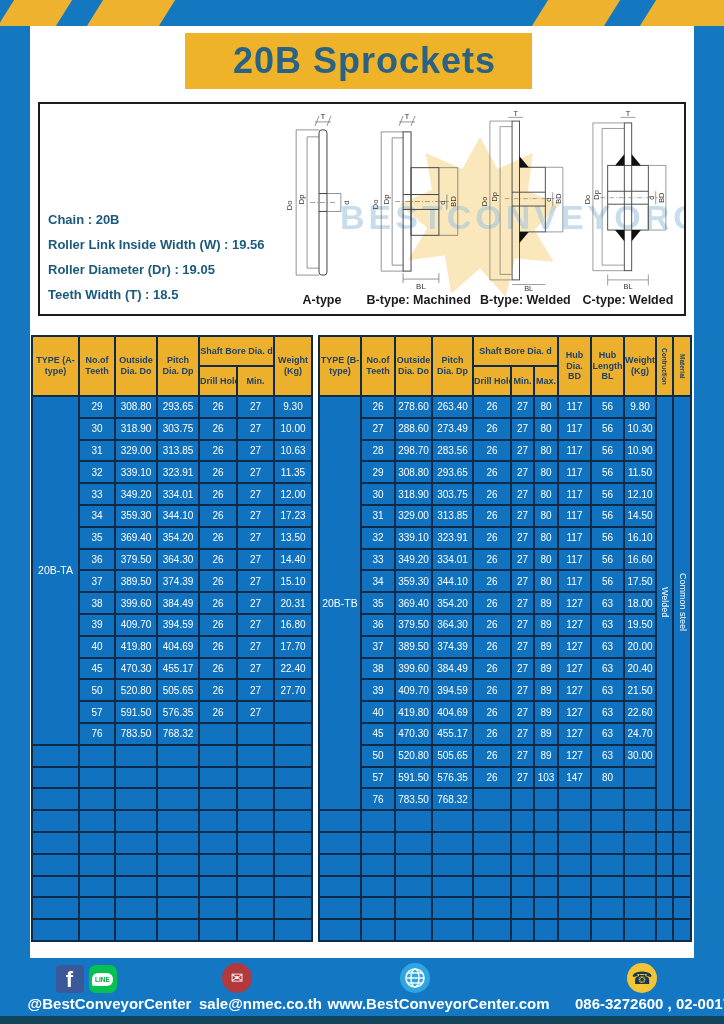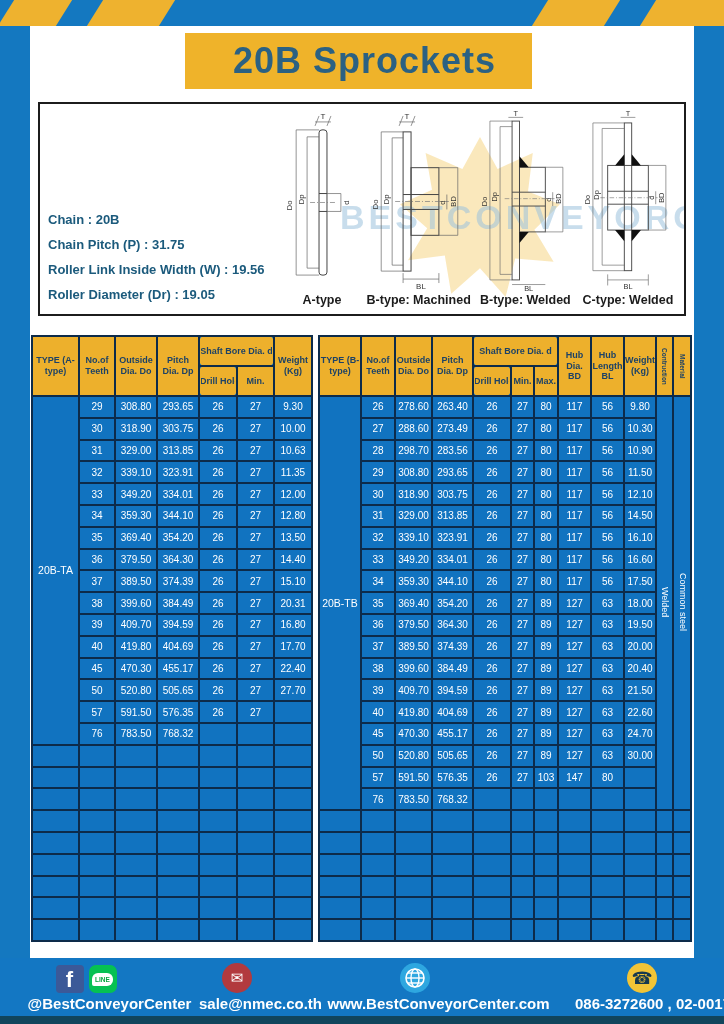--- a/index.html
+++ b/index.html
@@ -36,21 +36,21 @@
                display:flex; align-items:center; justify-content:flex-start; pointer-events:none; }
   .wm-star { position:absolute; left:60px; top:15px; width:160px; height:160px; background:#f2c24e; opacity:.38;
              clip-path:polygon(50% 0,61% 20%,83% 10%,80% 34%,100% 42%,84% 58%,96% 78%,72% 76%,66% 100%,50% 82%,32% 98%,28% 74%,5% 77%,17% 57%,0 42%,20% 33%,16% 10%,39% 20%); }
   .wm-text { font-weight:bold; font-size:34px; letter-spacing:4px; color:#9cc3dd; opacity:.55; line-height:36px; }
 
   table.spec-table { position:absolute; border-collapse:collapse; table-layout:fixed; background:#1173c0; height:605px; }
   table.left  { left:31px;  top:335px; width:280px; }
   table.right { left:318px; top:335px; width:372px; }
   .spec-table th, .spec-table td { border:2px solid #0d2b4a; text-align:center; vertical-align:middle; overflow:hidden; }
   .spec-table th { background:#edb02c; color:#1d4266; font-weight:bold; font-size:9px; line-height:1.2; padding:1px 0; }
-  .spec-table th.nw { white-space:nowrap;border-radius:6px; }
+  .spec-table th.nw { white-space:nowrap; }
   .spec-table thead tr { height:30px; }
   .spec-table td { color:#ffffff; font-size:10px; padding:0; }
   .spec-table tbody tr { height:21.8px; }
   td.type-cell { font-size:10.5px; }
   th.vert { writing-mode:vertical-rl; font-size:6.5px; letter-spacing:0; padding:0; }
   td.vert-cell { padding:0; }
   td.vert-cell span { writing-mode:vertical-rl; font-size:9px; display:inline-block; }
   td.vert-cell span.two-col { writing-mode:vertical-lr; max-height:78px; line-height:9px; }
 
   .footer { position:absolute; left:0; top:958px; width:724px; height:58px; background:#1377c3;
@@ -90,21 +90,20 @@
 
     <div class="watermark">
       <div class="wm-star"></div>
       <div class="wm-text">BEST</div>
       <div class="wm-text">CONVEYOR</div>
       <div class="wm-text">CENTER</div>
     </div>
 
     <div class="specs">
       <div class="spec-line">Chain : 20B</div>
-      <div class="spec-line">Chain Pitch (P) : 31.75</div>
       <div class="spec-line">Roller Link Inside Width (W) : 19.56</div>
       <div class="spec-line">Roller Diameter (Dr) : 19.05</div>
       <div class="spec-line">Teeth Width (T) : 18.5</div>
     </div>
 
     <div class="diagrams">
 
       <div class="diagram">
         <svg class="dwg" width="76" height="182" viewBox="0 0 76 182">
           <line class="dim" x1="31" y1="12" x2="47" y2="12"></line>
@@ -298,21 +297,21 @@
           <td>26</td>
           <td>27</td>
           <td>12.00</td>
         </tr>
         <tr>
           <td>34</td>
           <td>359.30</td>
           <td>344.10</td>
           <td>26</td>
           <td>27</td>
-          <td>12.80</td>
+          <td>17.23</td>
         </tr>
         <tr>
           <td>35</td>
           <td>369.40</td>
           <td>354.20</td>
           <td>26</td>
           <td>27</td>
           <td>13.50</td>
         </tr>
         <tr>

